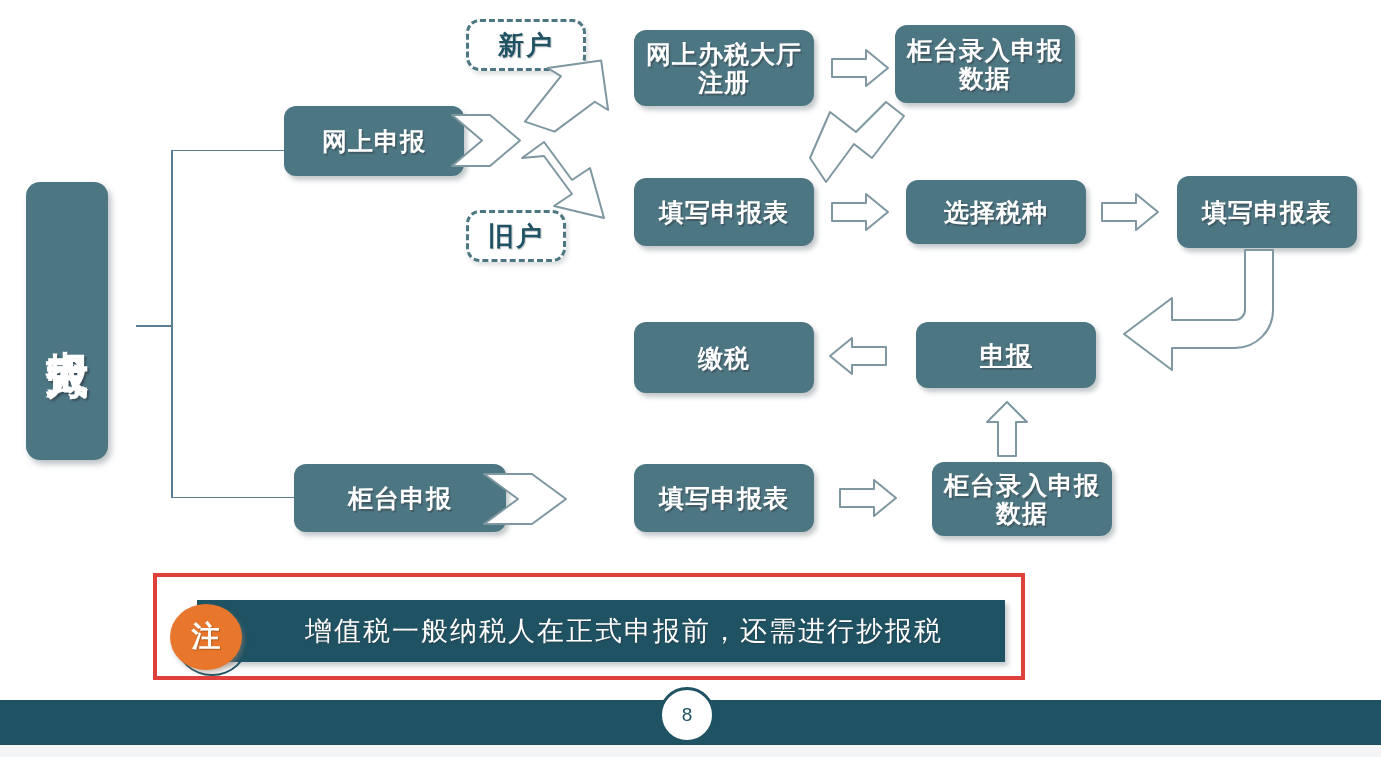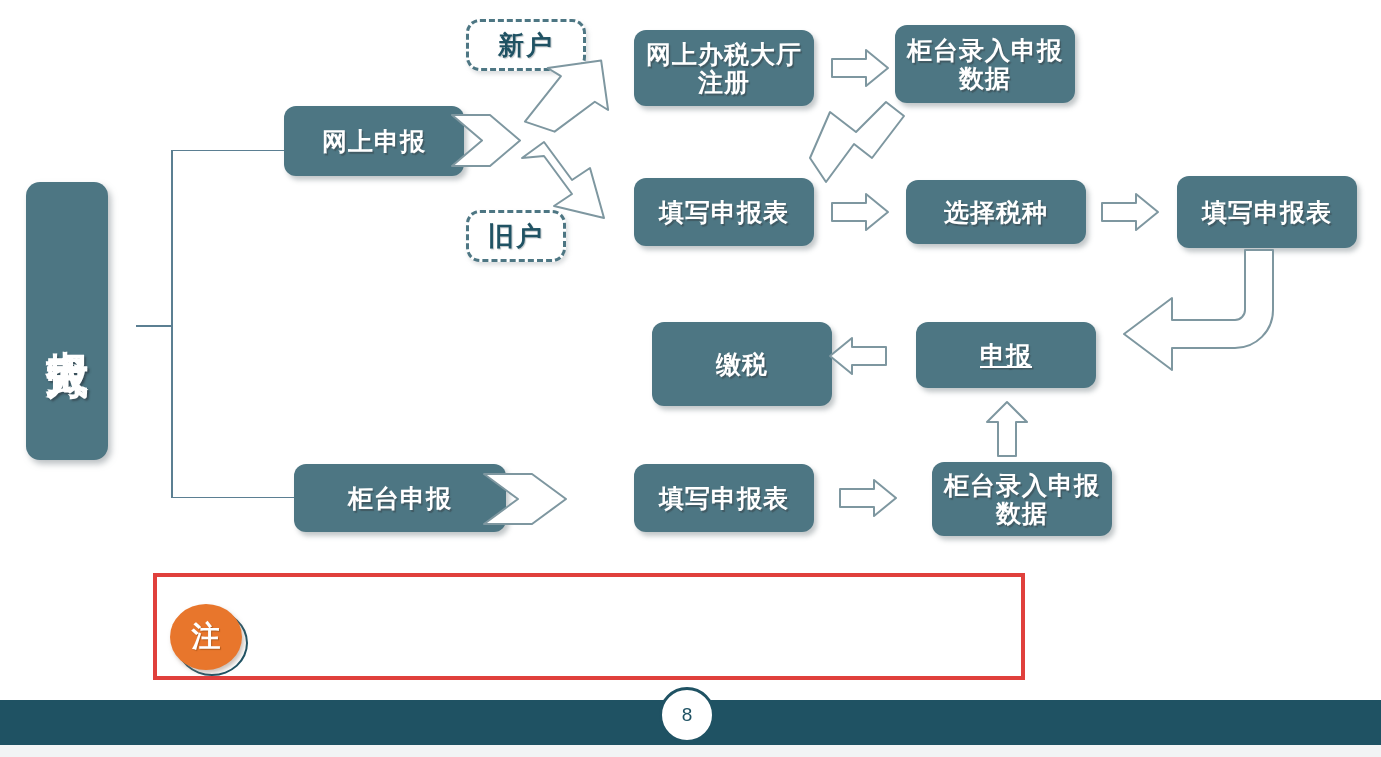--- a/index.html
+++ b/index.html
@@ -263,21 +263,21 @@
     <span>填写申报表</span>
   </div>
 
   <div class="arrow" style="left:1120px; top:248px;">
     <svg width="190" height="140" viewBox="0 0 190 140">
       <path d="M153,2 L153,62 A38,38 0 0 1 115,100 L52,100 L52,122 L4,86 L52,50 L52,72 L115,72
                A10,10 0 0 0 125,62 L125,2 Z" fill="#ffffff" stroke="#7e97a0" stroke-width="2" stroke-linejoin="round"></path>
     </svg>
   </div>
 
-  <div class="node small" style="left:634px; top:322px; width:180px; height:84px;margin-left:18px;">
+  <div class="node small" style="left:634px; top:322px; width:180px; height:71px;">
     <span>缴税</span>
   </div>
 
   <div class="arrow" style="left:826px; top:336px;">
     <svg width="62" height="40" viewBox="0 0 62 40">
       <path d="M60,11 L26,11 L26,2 L4,20 L26,38 L26,29 L60,29 Z" fill="#ffffff" stroke="#7e97a0" stroke-width="2" stroke-linejoin="round"></path>
     </svg>
   </div>
 
   <div class="node small" style="left:916px; top:322px; width:180px; height:66px;text-decoration:underline;">
@@ -298,20 +298,23 @@
     <svg width="60" height="40" viewBox="0 0 60 40">
       <path d="M2,11 L36,11 L36,2 L58,20 L36,38 L36,29 L2,29 Z" fill="#ffffff" stroke="#7e97a0" stroke-width="2" stroke-linejoin="round"></path>
     </svg>
   </div>
 
   <div class="node small" style="left:916px; top:462px; width:180px; height:74px;margin-left:16px;">
     <span>柜台录入申报数据</span>
   </div>
 
   <div id="note-frame"></div>
+  <div id="note-bar">
+    <span id="note-text">增值税一般纳税人在正式申报前，还需进行抄报税</span>
+  </div>
   <div id="note-badge-ring"></div>
   <div id="note-badge">
     <span>注</span>
   </div>
 
   <div id="footer-bar"></div>
   <div id="footer-strip"></div>
   <div id="page-circle">
     <span>8</span>
   </div>

